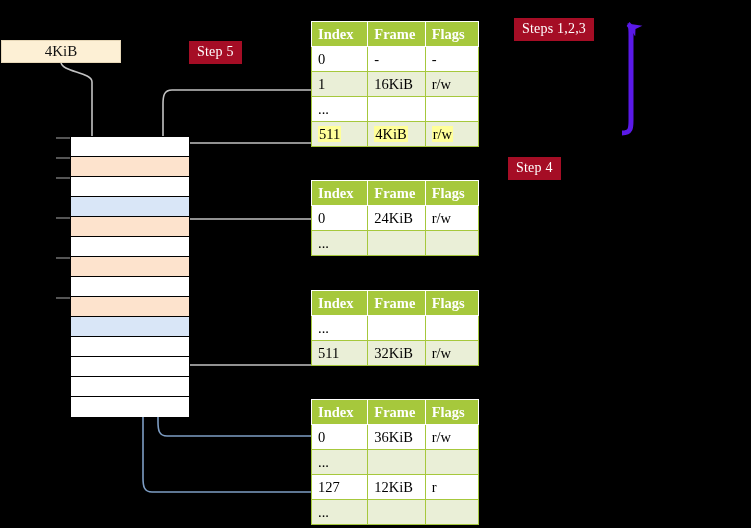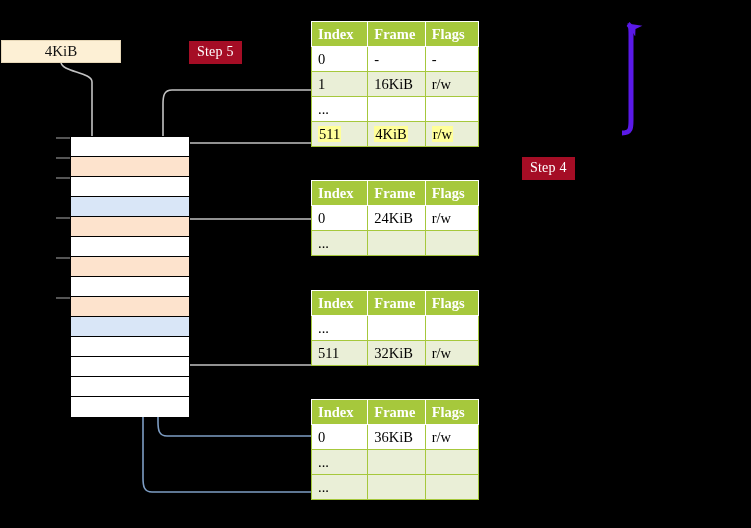--- a/index.html
+++ b/index.html
@@ -145,23 +145,24 @@
 
     <path d="M312,492 L152,492 C144,492 143,486 143,478 L143,211" stroke="#7d9dc4" stroke-width="1.6" fill="none" marker-end="url(#ah-blue)"></path>
 
     <path d="M622,133 C631,133 631,128 631,120 L631,36 C631,28 631,26 628,24" stroke="#5a19e8" stroke-width="5" fill="none" marker-end="url(#ah-violet)"></path>
   </svg>
 
   <div class="kib-box" style="left:1px; top:40px; width:118px; height:21px;">4KiB</div>
 
   <div class="badge badge-red" style="left:189px; top:41px;">Step 5</div>
 
-
-
-  <div class="badge badge-red" style="left:522px; top:157px;">Step 4</div>
+  <div class="badge badge-red" style="left:514px; top:18px;">Steps 1,2,3</div>
+
+
+  <div class="badge badge-red" style="left:508px; top:157px;">Step 4</div>
 
   <div class="memcol" id="memcol" style="left:70px; top:136px; width:120px; height:280px;">
       <div class="memrow mr-white" style="height: 20px;"></div>
       <div class="memrow mr-peach" style="height: 20px;"></div>
       <div class="memrow mr-white" style="height: 20px;"></div>
       <div class="memrow mr-blue" style="height: 20px;"></div>
       <div class="memrow mr-peach" style="height: 20px;"></div>
       <div class="memrow mr-white" style="height: 20px;"></div>
       <div class="memrow mr-peach" style="height: 20px;"></div>
       <div class="memrow mr-white" style="height: 20px;"></div>
@@ -288,20 +289,25 @@
         <tr class="row-odd">
           <td>0</td>
           <td>36KiB</td>
           <td>r/w</td>
         </tr>
         <tr class="row-even">
           <td>...</td>
           <td></td>
           <td></td>
         </tr>
+        <tr class="row-odd">
+          <td>127</td>
+          <td>12KiB</td>
+          <td>r</td>
+        </tr>
         <tr class="row-even">
           <td>...</td>
           <td></td>
           <td></td>
         </tr>
       </tbody>
   </table>
 
 </div>
 

